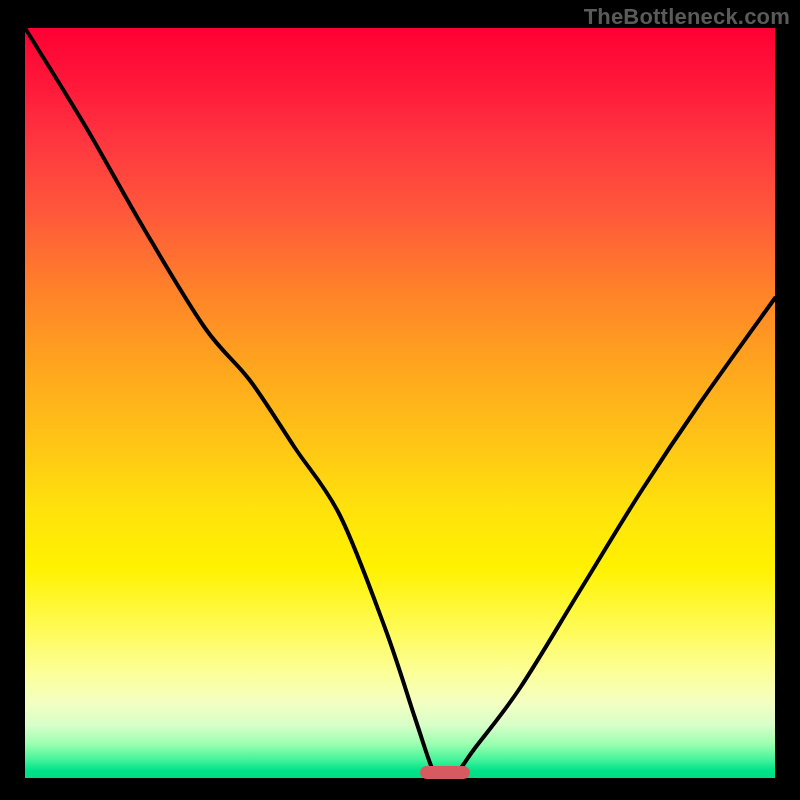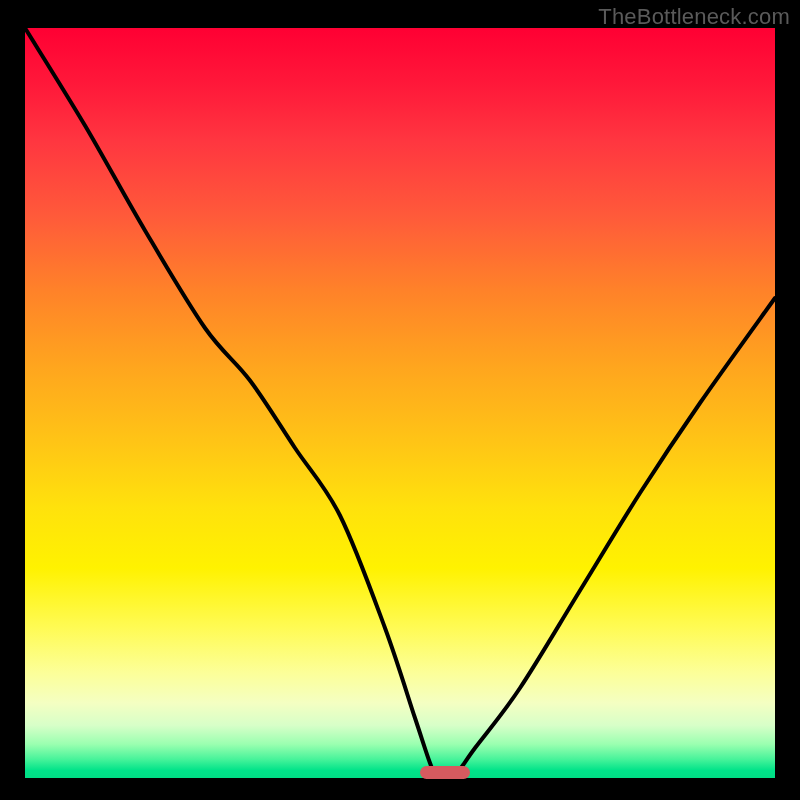--- a/index.html
+++ b/index.html
@@ -19,21 +19,21 @@
     background: #000;
   }
   .watermark {
     position: absolute;
     top: 4px;
     right: 10px;
     color: #5a5a5a;
     font-family: Arial, Helvetica, sans-serif;
     font-size: 22px;
     letter-spacing: 0.2px;
-    font-weight: 400;
+    font-weight: 700;
   }
   .plot {
     position: absolute;
     left: 25px;
     top: 28px;
     width: 750px;
     height: 750px;
   }
   
   .grad {

